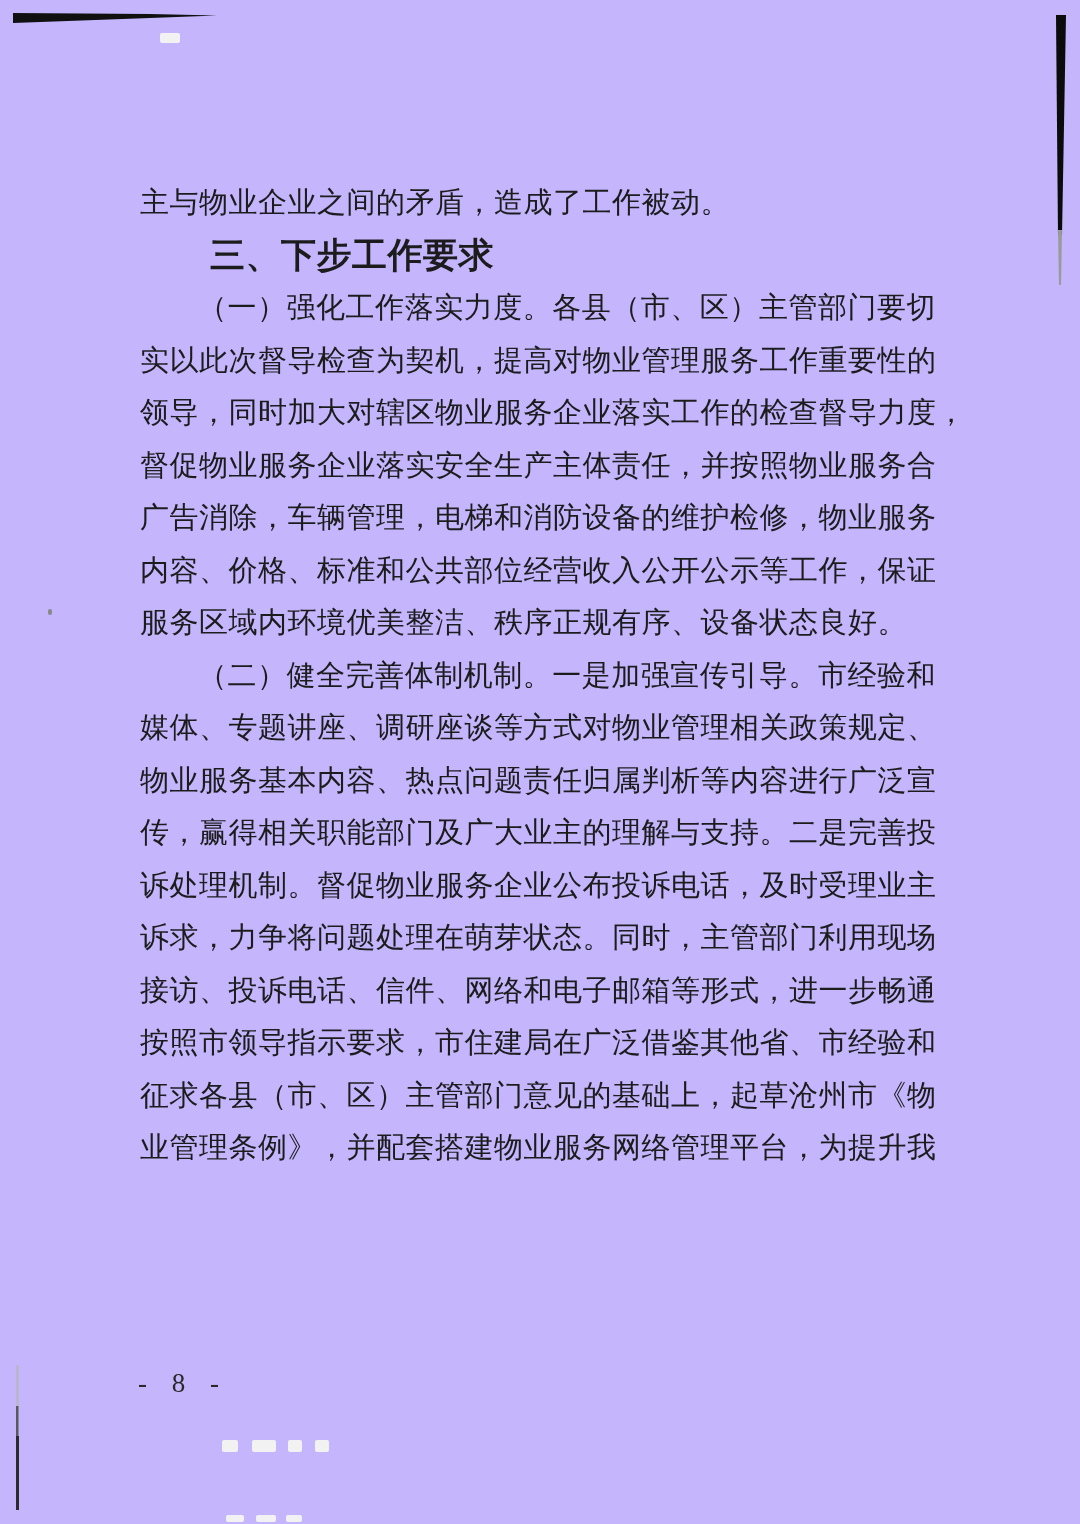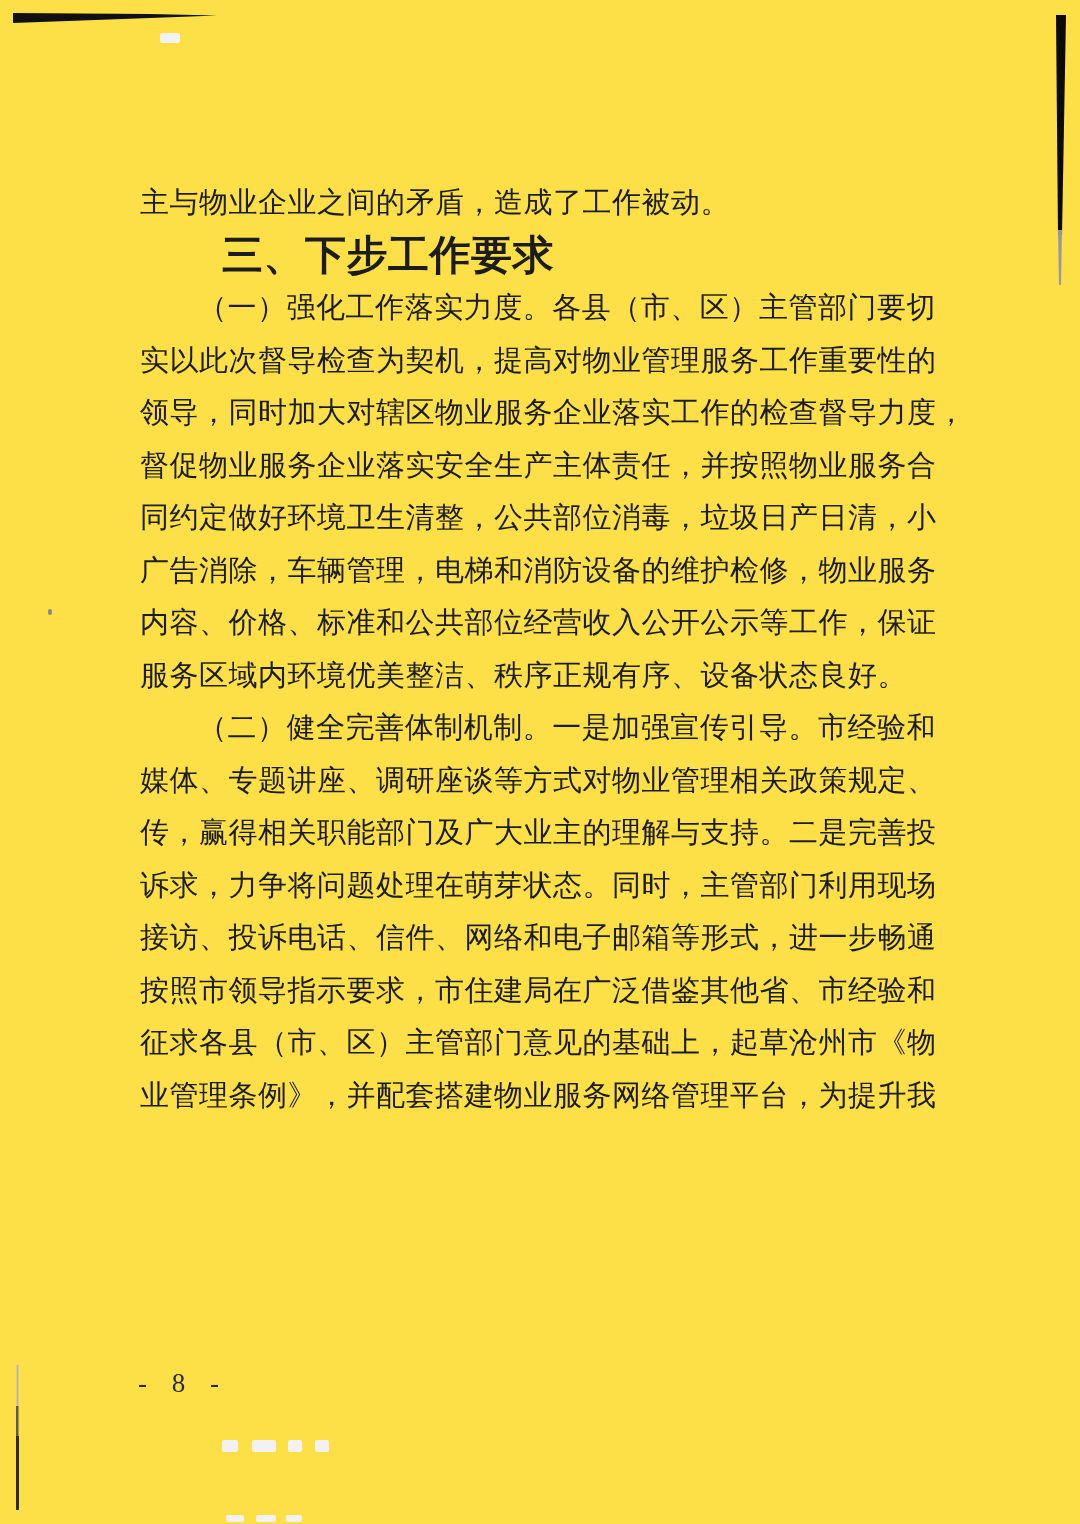--- a/index.html
+++ b/index.html
@@ -4,21 +4,21 @@
 <style>
   html, body {
     margin: 0;
     padding: 0;
     background: #ffffff;
   }
   .page {
     position: relative;
     width: 1080px;
     height: 1524px;
-    background: #fde047;
+    background: #c4b5fd;
     overflow: hidden;
     font-family: "Liberation Serif", "DejaVu Serif", serif;
   }
   .text-column {
     position: absolute;
     left: 140px;
     top: 176px;
     width: 796px;
     color: #1c1c1c;
   }
@@ -32,21 +32,21 @@
     white-space: nowrap;
   }
   .line.last-left {
     text-align-last: left;
   }
   .line.indent {
     text-indent: 2em;
   }
   .line.heading {
     font-weight: bold;
-    font-size: 41px;
+    font-size: 35px;
     text-align-last: left;
     font-family: "Liberation Sans", "DejaVu Sans", sans-serif;
   }
   .page-number {
     position: absolute;
     left: 138px;
     top: 1368px;
     font-size: 27px;
     letter-spacing: 9px;
     color: #2a2a2a;
@@ -79,28 +79,29 @@
 <div class="page">
 
   <div class="text-column">
     <div class="line last-left">主与物业企业之间的矛盾，造成了工作被动。</div>
     <div class="line heading indent">三、下步工作要求</div>
 
     <div class="line indent">（一）强化工作落实力度。各县（市、区）主管部门要切</div>
     <div class="line">实以此次督导检查为契机，提高对物业管理服务工作重要性的</div>
     <div class="line">领导，同时加大对辖区物业服务企业落实工作的检查督导力度，</div>
     <div class="line">督促物业服务企业落实安全生产主体责任，并按照物业服务合</div>
-    <div class="line">同约定做好环境卫生清整，公共部位消毒，垃圾日产日清，小</div>
     <div class="line">广告消除，车辆管理，电梯和消防设备的维护检修，物业服务</div>
     <div class="line">内容、价格、标准和公共部位经营收入公开公示等工作，保证</div>
     <div class="line last-left">服务区域内环境优美整洁、秩序正规有序、设备状态良好。</div>
 
     <div class="line indent">（二）健全完善体制机制。一是加强宣传引导。市经验和</div>
     <div class="line">媒体、专题讲座、调研座谈等方式对物业管理相关政策规定、</div>
+    <div class="line">物业服务基本内容、热点问题责任归属判析等内容进行广泛宣</div>
     <div class="line">传，赢得相关职能部门及广大业主的理解与支持。二是完善投</div>
+    <div class="line">诉处理机制。督促物业服务企业公布投诉电话，及时受理业主</div>
     <div class="line">诉求，力争将问题处理在萌芽状态。同时，主管部门利用现场</div>
     <div class="line">接访、投诉电话、信件、网络和电子邮箱等形式，进一步畅通</div>
     <div class="line">按照市领导指示要求，市住建局在广泛借鉴其他省、市经验和</div>
     <div class="line">征求各县（市、区）主管部门意见的基础上，起草沧州市《物</div>
     <div class="line">业管理条例》，并配套搭建物业服务网络管理平台，为提升我</div>
   </div>
 
   <div class="page-number">- 8 -</div>
 
   <svg class="artifact-layer" width="1080" height="1524" viewBox="0 0 1080 1524" xmlns="http://www.w3.org/2000/svg">

